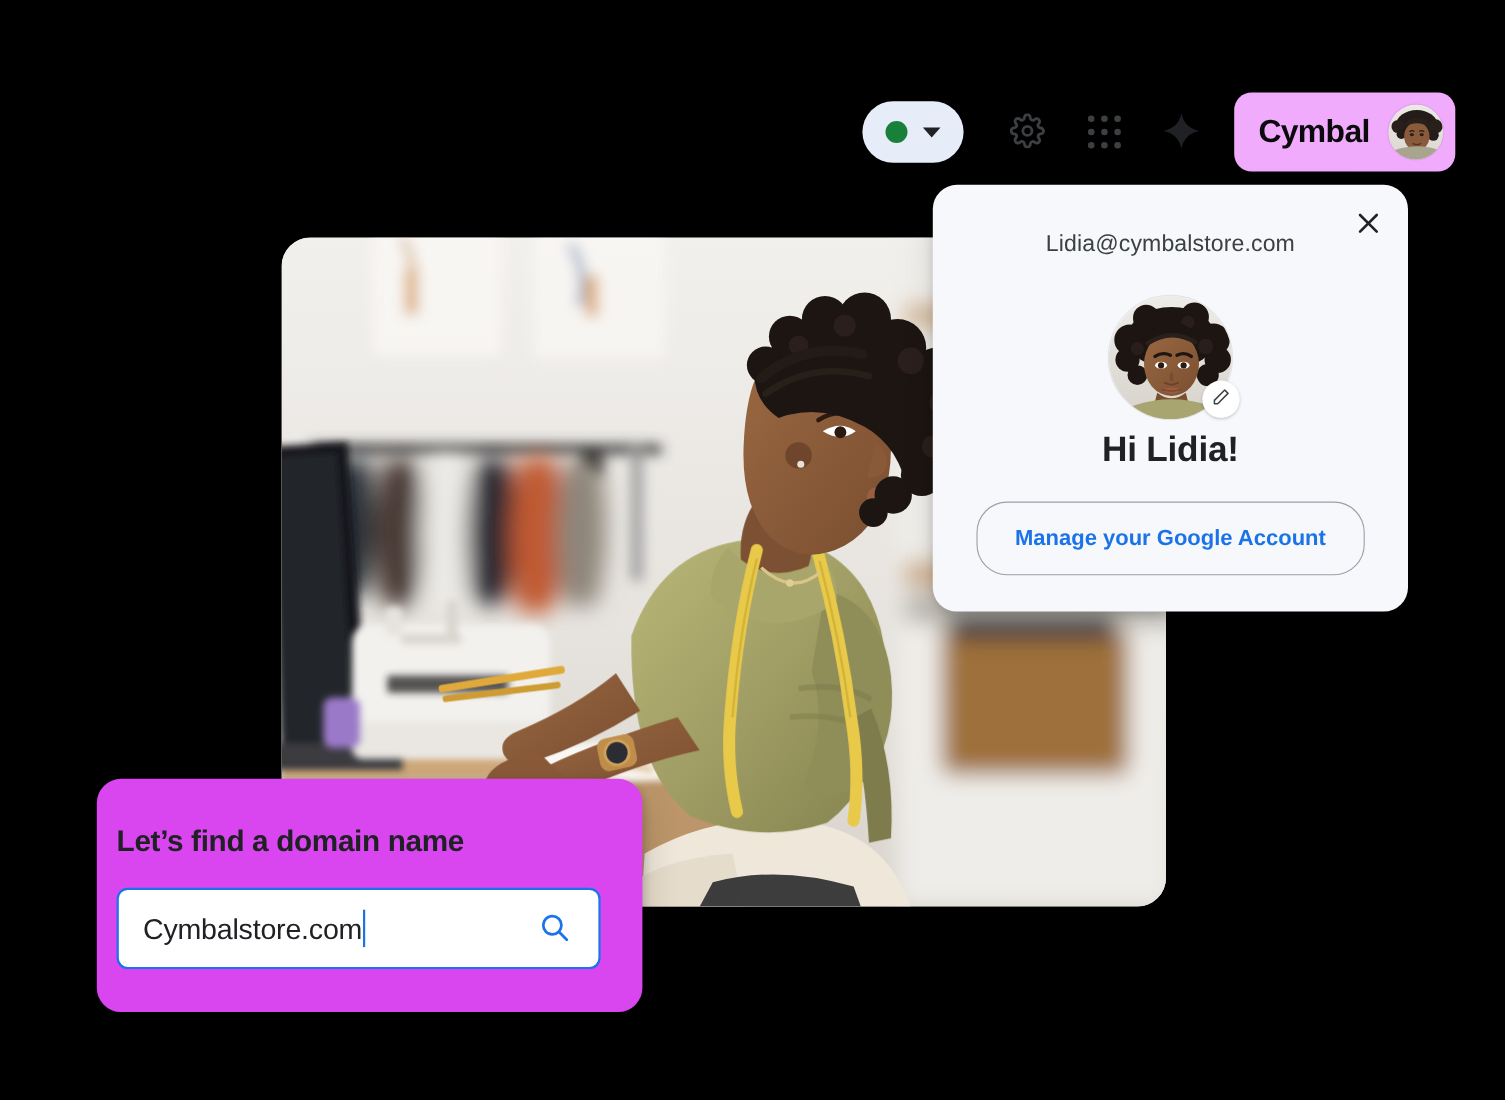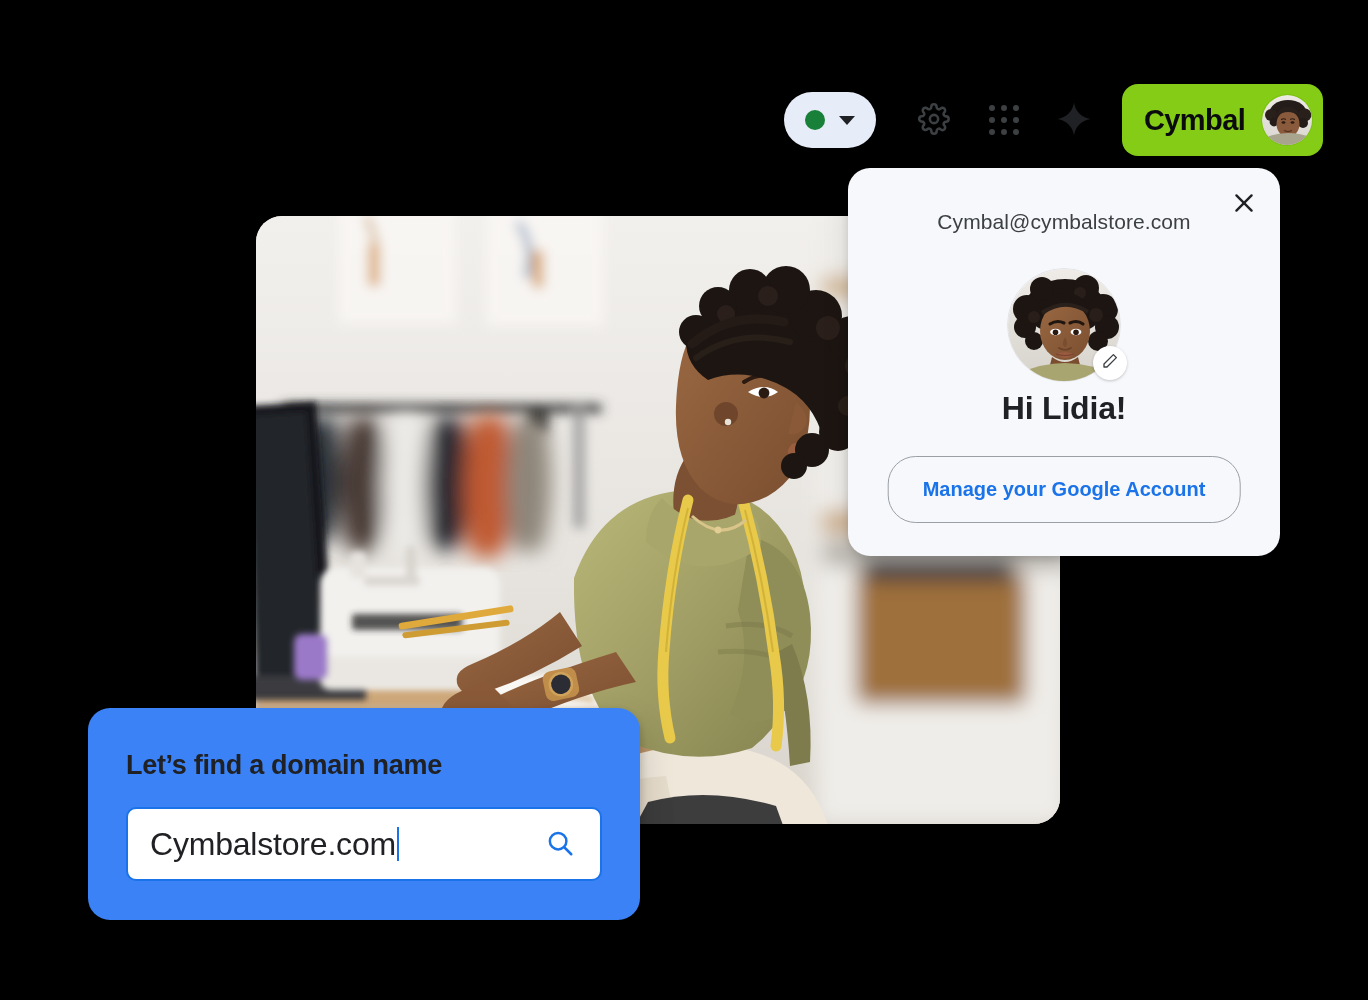--- a/index.html
+++ b/index.html
@@ -83,21 +83,21 @@
     width: 6px; height: 6px;
     border-radius: 50%;
     background: #3C4043;
   }
 
   
   .brand-chip {
     margin-left: 20px;
     height: 72px;
     min-width: 182px;
-    background: #84cc16;
+    background: #f0abfc;
     border-radius: 16px;
     display: flex;
     align-items: center;
     padding: 0 10px 0 22px;
     gap: 16px;
     cursor: pointer;
     box-shadow: 0 1px 3px rgba(0,0,0,0.10);
   }
   .brand-word {
     font-family: "Liberation Sans", sans-serif;
@@ -208,51 +208,51 @@
     font-family: "Liberation Sans", sans-serif;
     cursor: pointer;
     white-space: nowrap;
   }
 
   
   .domain-card {
     position: absolute;
     left: 88px;
     top: 708px;
-    width: 552px;
+    width: 496px;
     height: 212px;
-    background: #3b82f6;
+    background: #d946ef;
     border-radius: 22px;
     box-shadow: 0 4px 10px rgba(0,0,0,0.22), 0 16px 34px rgba(0,0,0,0.18);
-    padding: 42px 38px 0 38px;
+    padding: 42px 38px 0 18px;
   }
   .domain-title {
     font-size: 27px;
     font-weight: bold;
     color: #202124;
     letter-spacing: -0.3px;
   }
   .search-field {
     margin-top: 26px;
     height: 74px;
     border: 2px solid #1A73E8;
     border-radius: 10px;
     display: flex;
     align-items: center;
     padding: 0 22px 0 22px;
     background: #FFFFFF;
     cursor: text;
   }
   .search-value {
     flex: 1;
-    font-size: 32px;
+    font-size: 26px;
     color: #202124;
     letter-spacing: -0.2px;
     display: flex;
-    align-items: center;
+    align-items: flex-end;
   }
   .caret-bar {
     display: inline-block;
     width: 2px;
     height: 34px;
     background: #1A73E8;
     margin-left: 1px;
   }
   .search-go {
     width: 36px; height: 36px;
@@ -544,21 +544,21 @@
 
     <button class="popup-close">
       <span>
         <svg width="26" height="26" viewBox="0 0 24 24" stroke="#202124" stroke-width="2.2" stroke-linecap="round">
           <line x1="5" y1="5" x2="19" y2="19"></line>
           <line x1="19" y1="5" x2="5" y2="19"></line>
         </svg>
       </span>
     </button>
 
-    <div class="popup-email">Cymbal@cymbalstore.com</div>
+    <div class="popup-email">Lidia@cymbalstore.com</div>
 
     <div class="popup-avatar-wrap">
       <div class="popup-avatar">
         <svg viewBox="0 0 114 114" width="114" height="114">
           <defs>
             <clipPath id="clipBig">
                 <circle cx="57" cy="57" r="57"></circle>
               </clipPath>
             <linearGradient id="bgBg" x1="0" y1="0" x2="0" y2="1">
               <stop offset="0%" stop-color="#EFECE8"></stop>

